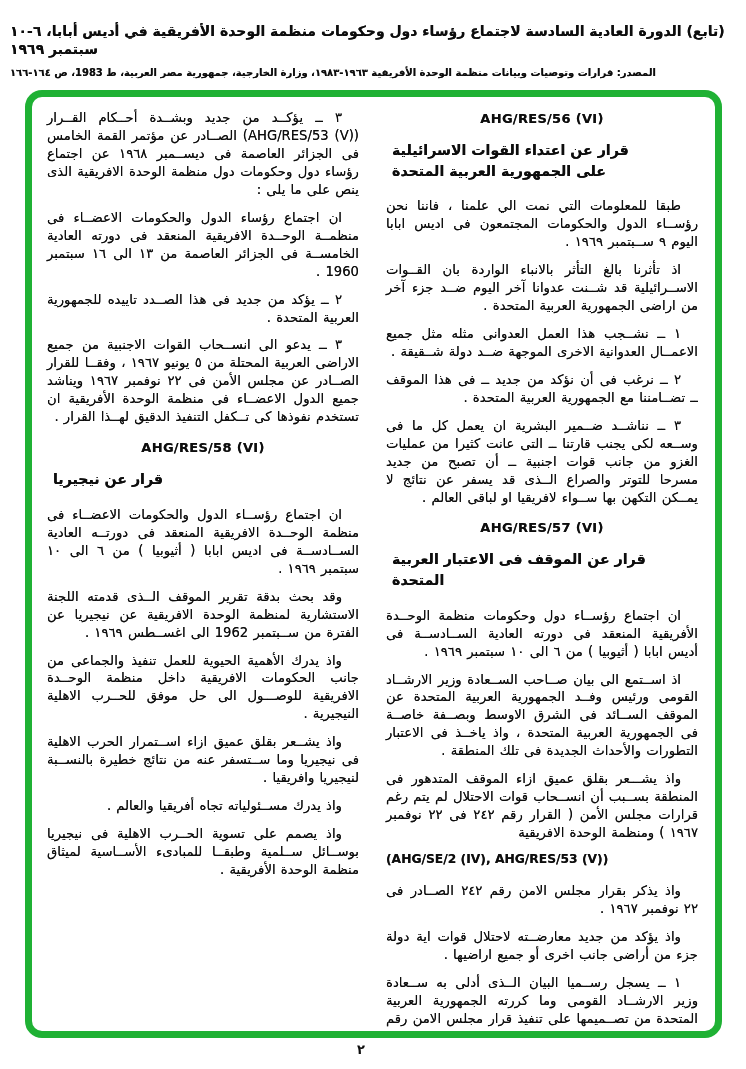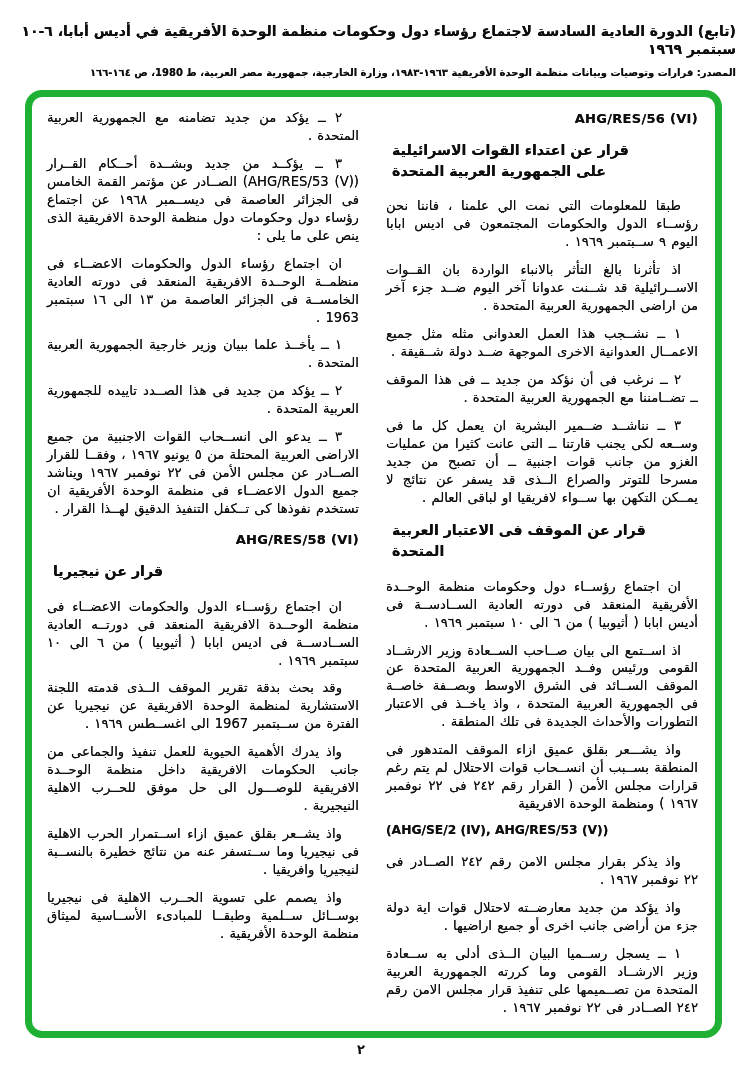--- a/index.html
+++ b/index.html
@@ -7,21 +7,21 @@
     width: 746px; height: 1069px;
     background: #ffffff;
     font-family: "DejaVu Sans", sans-serif;
     color: #0d0d0d;
     position: relative;
     overflow: hidden;
   }
   .page { position: absolute; inset: 0; }
 
   
-  .header { position: absolute; top: 22px; left: 10px; right: 10px; text-align: right; direction: rtl; }
+  .header { position: absolute; top: 22px; left: 10px; right: 10px; text-align: left; direction: rtl; }
   .header-line1 { font-weight: bold; font-size: 14px; line-height: 1.3; text-shadow: 0 0 .6px rgba(0,0,0,.8); }
   .header-line2 { font-weight: bold; font-size: 10px; margin-top: 9px; text-shadow: 0 0 .4px rgba(0,0,0,.7); }
 
   
   .frame {
     position: absolute;
     left: 25px; top: 90px;
     width: 697px; height: 948px;
     box-sizing: border-box;
     border: 7px solid #1fb134;
@@ -54,21 +54,21 @@
     text-align: left;
     font-weight: bold;
     font-size: 14.2px;
     line-height: 1.45;
     margin: 14px 6px 16px 6px;
     white-space: pre-line;
     text-shadow: 0 0 .6px rgba(0,0,0,.85);
   }
   .label {
     direction: ltr;
-    text-align: right;
+    text-align: center;
     font-weight: bold;
     font-size: 13px;
     letter-spacing: .3px;
     margin: 14px 0 12px 0;
     text-shadow: 0 0 .4px rgba(0,0,0,.7);
   }
   .col > .label:first-child { margin-top: 2px; }
   .ref {
     direction: ltr;
     text-align: left;
@@ -87,56 +87,56 @@
     font-size: 13px;
   }
 </style>
 </head>
 <body>
 
 <div class="page">
 
   <div class="header">
     <div class="header-line1">(تابع) الدورة العادية السادسة لاجتماع رؤساء دول وحكومات منظمة الوحدة الأفريقية في أديس أبابا، ٦-١٠ سبتمبر ١٩٦٩</div>
-    <div class="header-line2">المصدر: قرارات وتوصيات وبيانات منظمة الوحدة الأفريقية ١٩٦٣-١٩٨٣، وزارة الخارجية، جمهورية مصر العربية، ط 1980، ص ١٦٤-١٦٦</div>
+    <div class="header-line2">المصدر: قرارات وتوصيات وبيانات منظمة الوحدة الأفريقية ١٩٦٣-١٩٨٣، وزارة الخارجية، جمهورية مصر العربية، ط 1983، ص ١٦٤-١٦٦</div>
   </div>
 
   <div class="frame" style="border-color: rgb(31, 177, 52);">
     <div class="cols">
       <div class="col" id="col-right">
           <div class="label">AHG/RES/56 (VI)</div>
           <div class="heading">قرار عن اعتداء القوات الاسرائيلية
 على الجمهورية العربية المتحدة</div>
           <div class="para">طبقا للمعلومات التي نمت الي علمنا ، فاننا نحن رؤســاء الدول والحكومات المجتمعون فى اديس ابابا اليوم ٩ ســبتمبر ١٩٦٩ .</div>
           <div class="para">اذ تأثرنا بالغ التأثر بالانباء الواردة بان القــوات الاســرائيلية قد شــنت عدوانا آخر اليوم ضــد جزء آخر من اراضى الجمهورية العربية المتحدة .</div>
           <div class="para">١ ــ نشــجب هذا العمل العدوانى مثله مثل جميع الاعمــال العدوانية الاخرى الموجهة ضــد دولة شــقيقة .</div>
           <div class="para">٢ ــ نرغب فى أن نؤكد من جديد ــ فى هذا الموقف ــ تضــامننا مع الجمهورية العربية المتحدة .</div>
           <div class="para">٣ ــ نناشــد ضــمير البشرية ان يعمل كل ما فى وســعه لكى يجنب قارتنا ــ التى عانت كثيرا من عمليات الغزو من جانب قوات اجنبية ــ أن تصبح من جديد مسرحا للتوتر والصراع الــذى قد يسفر عن نتائج لا يمــكن التكهن بها ســواء لافريقيا او لباقى العالم .</div>
+          <div class="label">AHG/RES/57 (VI)</div>
           <div class="heading">قرار عن الموقف فى الاعتبار العربية المتحدة</div>
           <div class="para">ان اجتماع رؤســاء دول وحكومات منظمة الوحــدة الأفريقية المنعقد فى دورته العادية الســادســة فى أديس ابابا ( أثيوبيا ) من ٦ الى ١٠ سبتمبر ١٩٦٩ .</div>
           <div class="para">اذ اســتمع الى بيان صــاحب الســعادة وزير الارشــاد القومى ورئيس وفــد الجمهورية العربية المتحدة عن الموقف الســائد فى الشرق الاوسط وبصــفة خاصــة فى الجمهورية العربية المتحدة ، واذ ياخــذ فى الاعتبار التطورات والأحداث الجديدة فى تلك المنطقة .</div>
           <div class="para">واذ يشـــعر بقلق عميق ازاء الموقف المتدهور فى المنطقة بســبب أن انســحاب قوات الاحتلال لم يتم رغم قرارات مجلس الأمن ( القرار رقم ٢٤٢ فى ٢٢ نوفمبر ١٩٦٧ ) ومنظمة الوحدة الافريقية</div>
           <div class="ref">(AHG/SE/2 (IV), AHG/RES/53 (V))</div>
           <div class="para">واذ يذكر بقرار مجلس الامن رقم ٢٤٢ الصــادر فى ٢٢ نوفمبر ١٩٦٧ .</div>
           <div class="para">واذ يؤكد من جديد معارضــته لاحتلال قوات اية دولة جزء من أراضى جانب اخرى أو جميع اراضيها .</div>
           <div class="para">١ ــ يسجل رســميا البيان الــذى أدلى به ســعادة وزير الارشــاد القومى وما كررته الجمهورية العربية المتحدة من تصــميمها على تنفيذ قرار مجلس الامن رقم ٢٤٢ الصــادر فى ٢٢ نوفمبر ١٩٦٧ .</div>
         </div>
       <div class="col" id="col-left">
-          <div class="para">٢ ــ يؤكد من جديد تضامنه مع الجمهورية العربية المتحدة .</div>
           <div class="para">٣ ــ يؤكــد من جديد وبشــدة أحــكام القــرار (AHG/RES/53 (V)) الصــادر عن مؤتمر القمة الخامس فى الجزائر العاصمة فى ديســمبر ١٩٦٨ عن اجتماع رؤساء دول وحكومات دول منظمة الوحدة الافريقية الذى ينص على ما يلى :</div>
-          <div class="para">ان اجتماع رؤساء الدول والحكومات الاعضــاء فى منظمــة الوحــدة الافريقية المنعقد فى دورته العادية الخامســة فى الجزائر العاصمة من ١٣ الى ١٦ سبتمبر 1963 .</div>
-          <div class="para">١ ــ يأخــذ علما ببيان وزير خارجية الجمهورية العربية المتحدة .</div>
+          <div class="para">ان اجتماع رؤساء الدول والحكومات الاعضــاء فى منظمــة الوحــدة الافريقية المنعقد فى دورته العادية الخامســة فى الجزائر العاصمة من ١٣ الى ١٦ سبتمبر 1960 .</div>
           <div class="para">٢ ــ يؤكد من جديد فى هذا الصــدد تاييده للجمهورية العربية المتحدة .</div>
           <div class="para">٣ ــ يدعو الى انســحاب القوات الاجنبية من جميع الاراضى العربية المحتلة من ٥ يونيو ١٩٦٧ ، وفقــا للقرار الصــادر عن مجلس الأمن فى ٢٢ نوفمبر ١٩٦٧ ويناشد جميع الدول الاعضــاء فى منظمة الوحدة الأفريقية ان تستخدم نفوذها كى تــكفل التنفيذ الدقيق لهــذا القرار .</div>
           <div class="label">AHG/RES/58 (VI)</div>
           <div class="heading">قرار عن نيجيريا</div>
           <div class="para">ان اجتماع رؤســاء الدول والحكومات الاعضــاء فى منظمة الوحــدة الافريقية المنعقد فى دورتــه العادية الســادســة فى اديس ابابا ( أثيوبيا ) من ٦ الى ١٠ سبتمبر ١٩٦٩ .</div>
-          <div class="para">وقد بحث بدقة تقرير الموقف الــذى قدمته اللجنة الاستشارية لمنظمة الوحدة الافريقية عن نيجيريا عن الفترة من ســبتمبر 1967 الى اغســطس ١٩٦٩ .</div>
+          <div class="para">وقد بحث بدقة تقرير الموقف الــذى قدمته اللجنة الاستشارية لمنظمة الوحدة الافريقية عن نيجيريا عن الفترة من ســبتمبر 1962 الى اغســطس ١٩٦٩ .</div>
           <div class="para">واذ يدرك الأهمية الحيوية للعمل تنفيذ والجماعى من جانب الحكومات الافريقية داخل منظمة الوحــدة الافريقية للوصـــول الى حل موفق للحــرب الاهلية النيجيرية .</div>
           <div class="para">واذ يشــعر بقلق عميق ازاء اســتمرار الحرب الاهلية فى نيجيريا وما ســتسفر عنه من نتائج خطيرة بالنســبة لنيجيريا وافريقيا .</div>
+          <div class="para">واذ يدرك مســئولياته تجاه أفريقيا والعالم .</div>
           <div class="para">واذ يصمم على تسوية الحــرب الاهلية فى نيجيريا بوســائل ســلمية وطبقــا للمبادىء الأســاسية لميثاق منظمة الوحدة الأفريقية .</div>
         </div>
     </div>
   </div>
 
   <div class="pagenum">٢</div>
 
 </div>
 
 </body></html>

